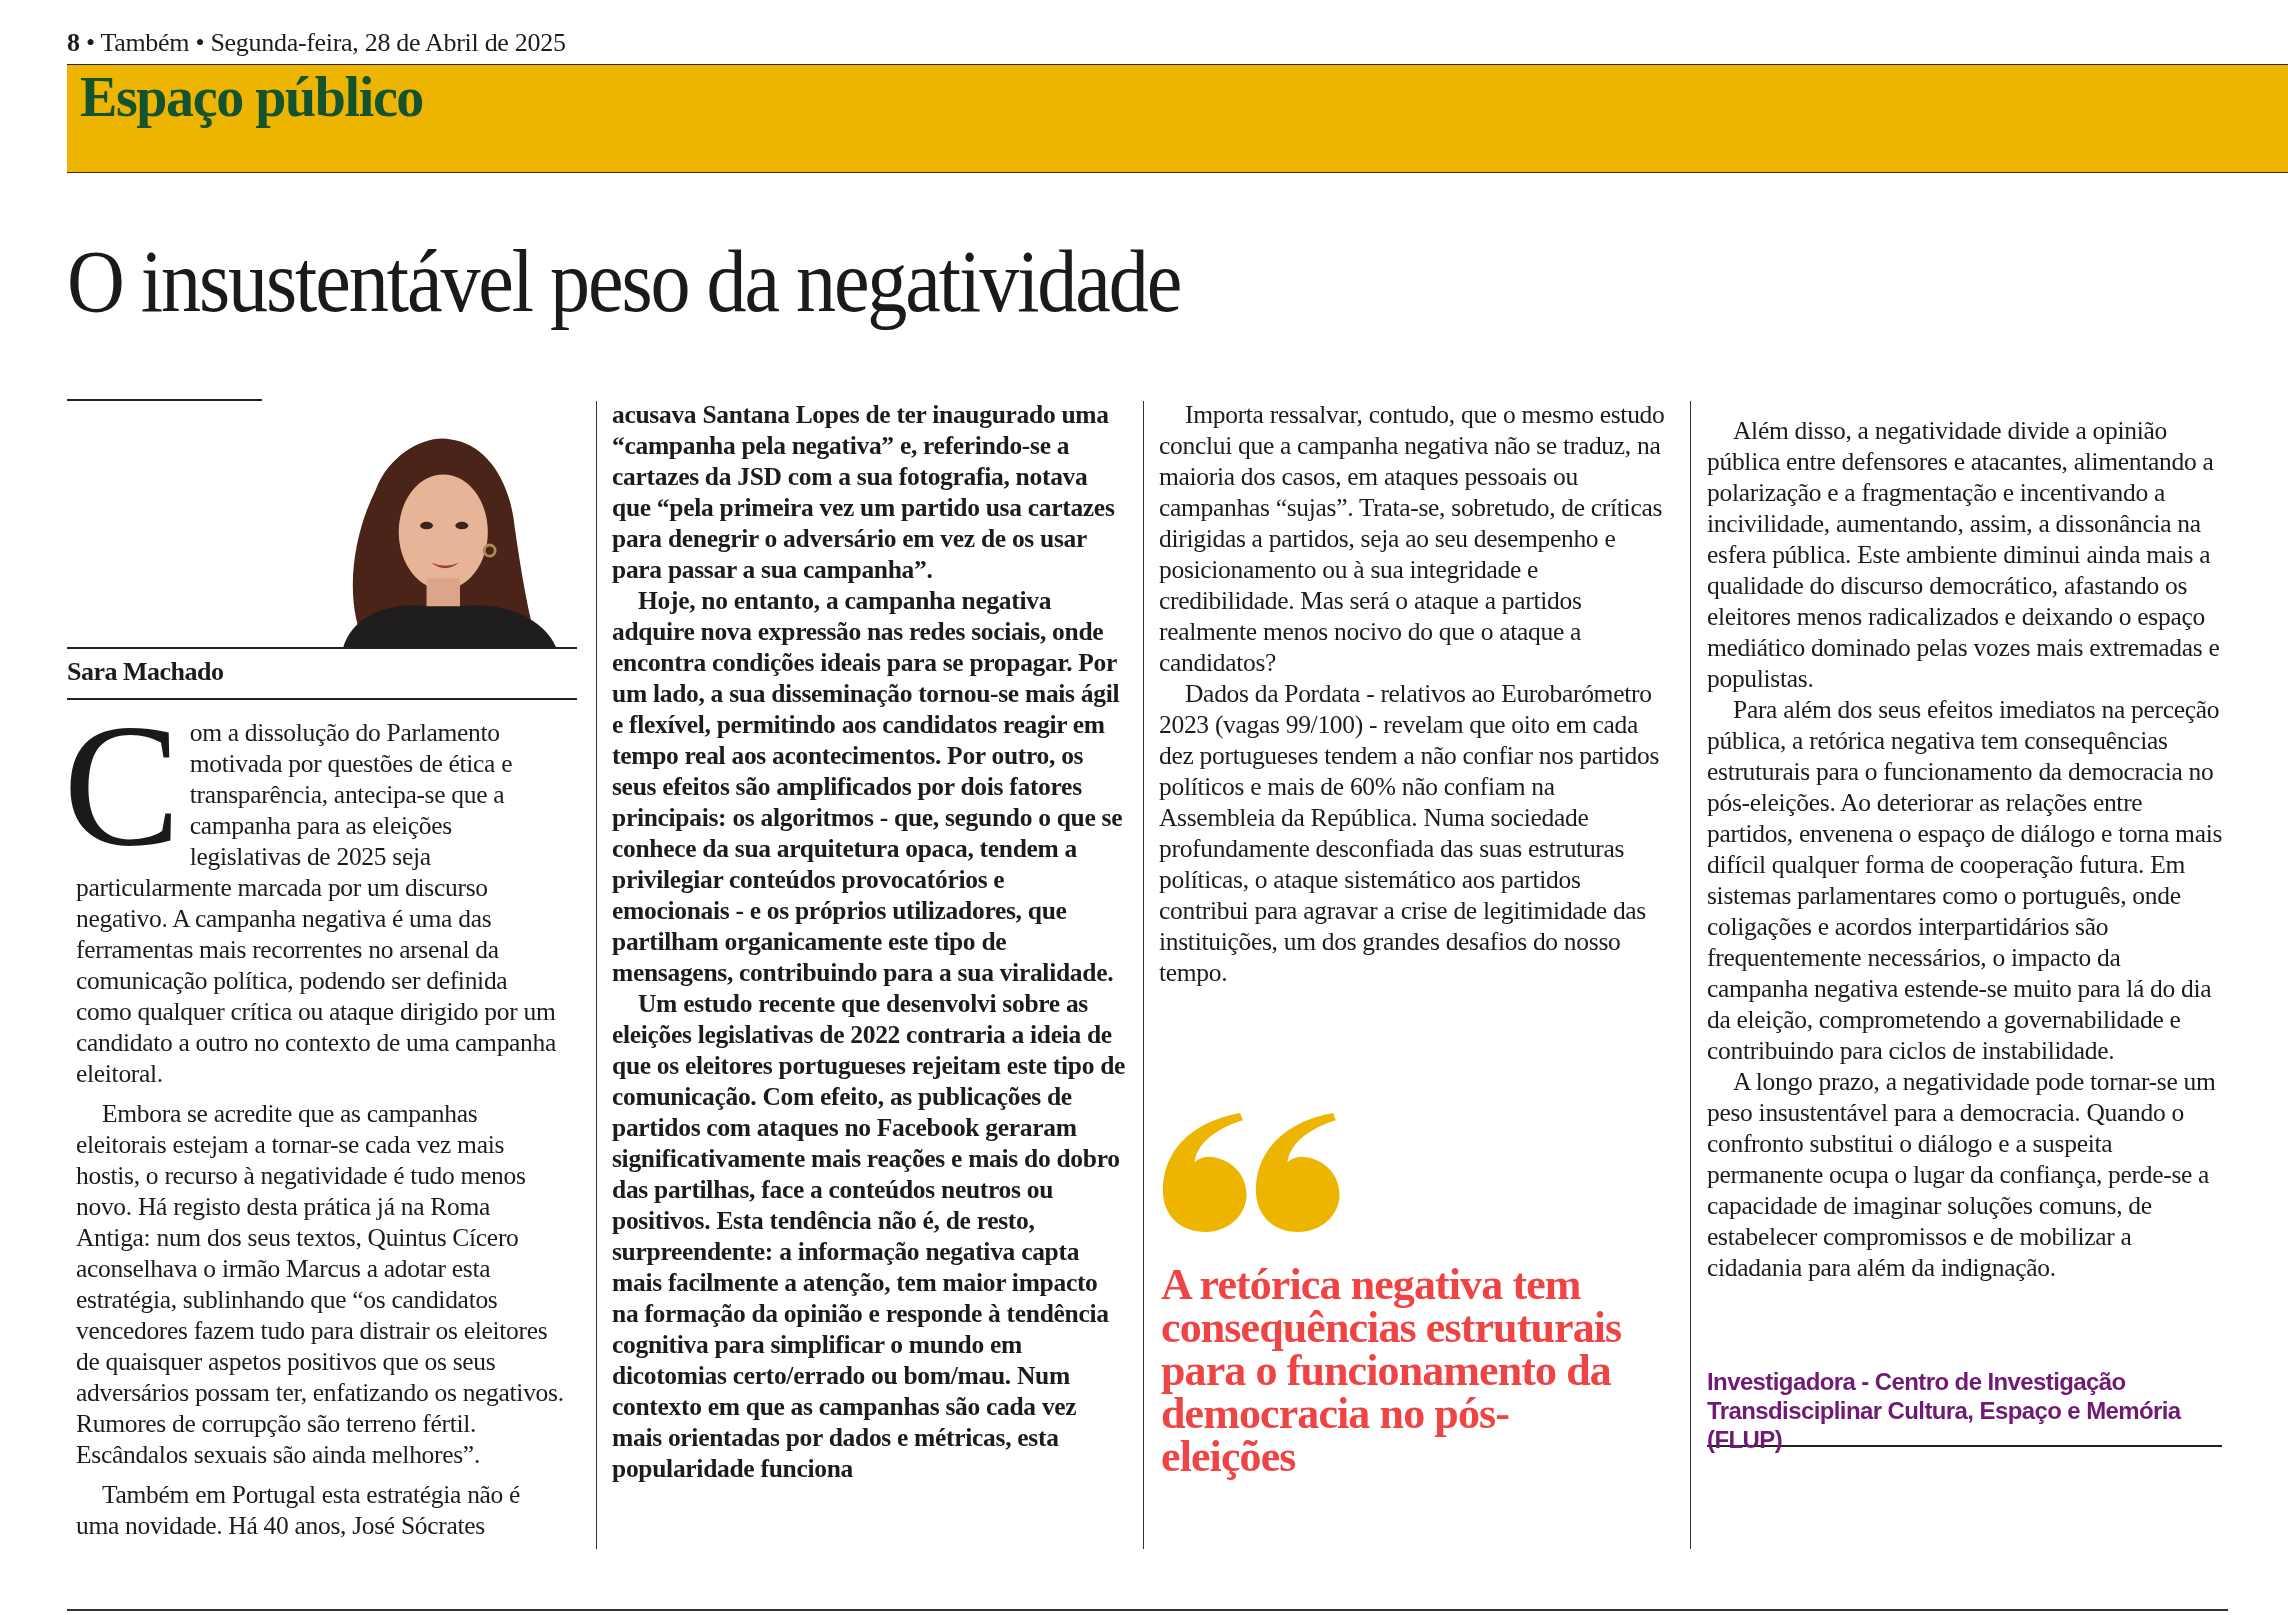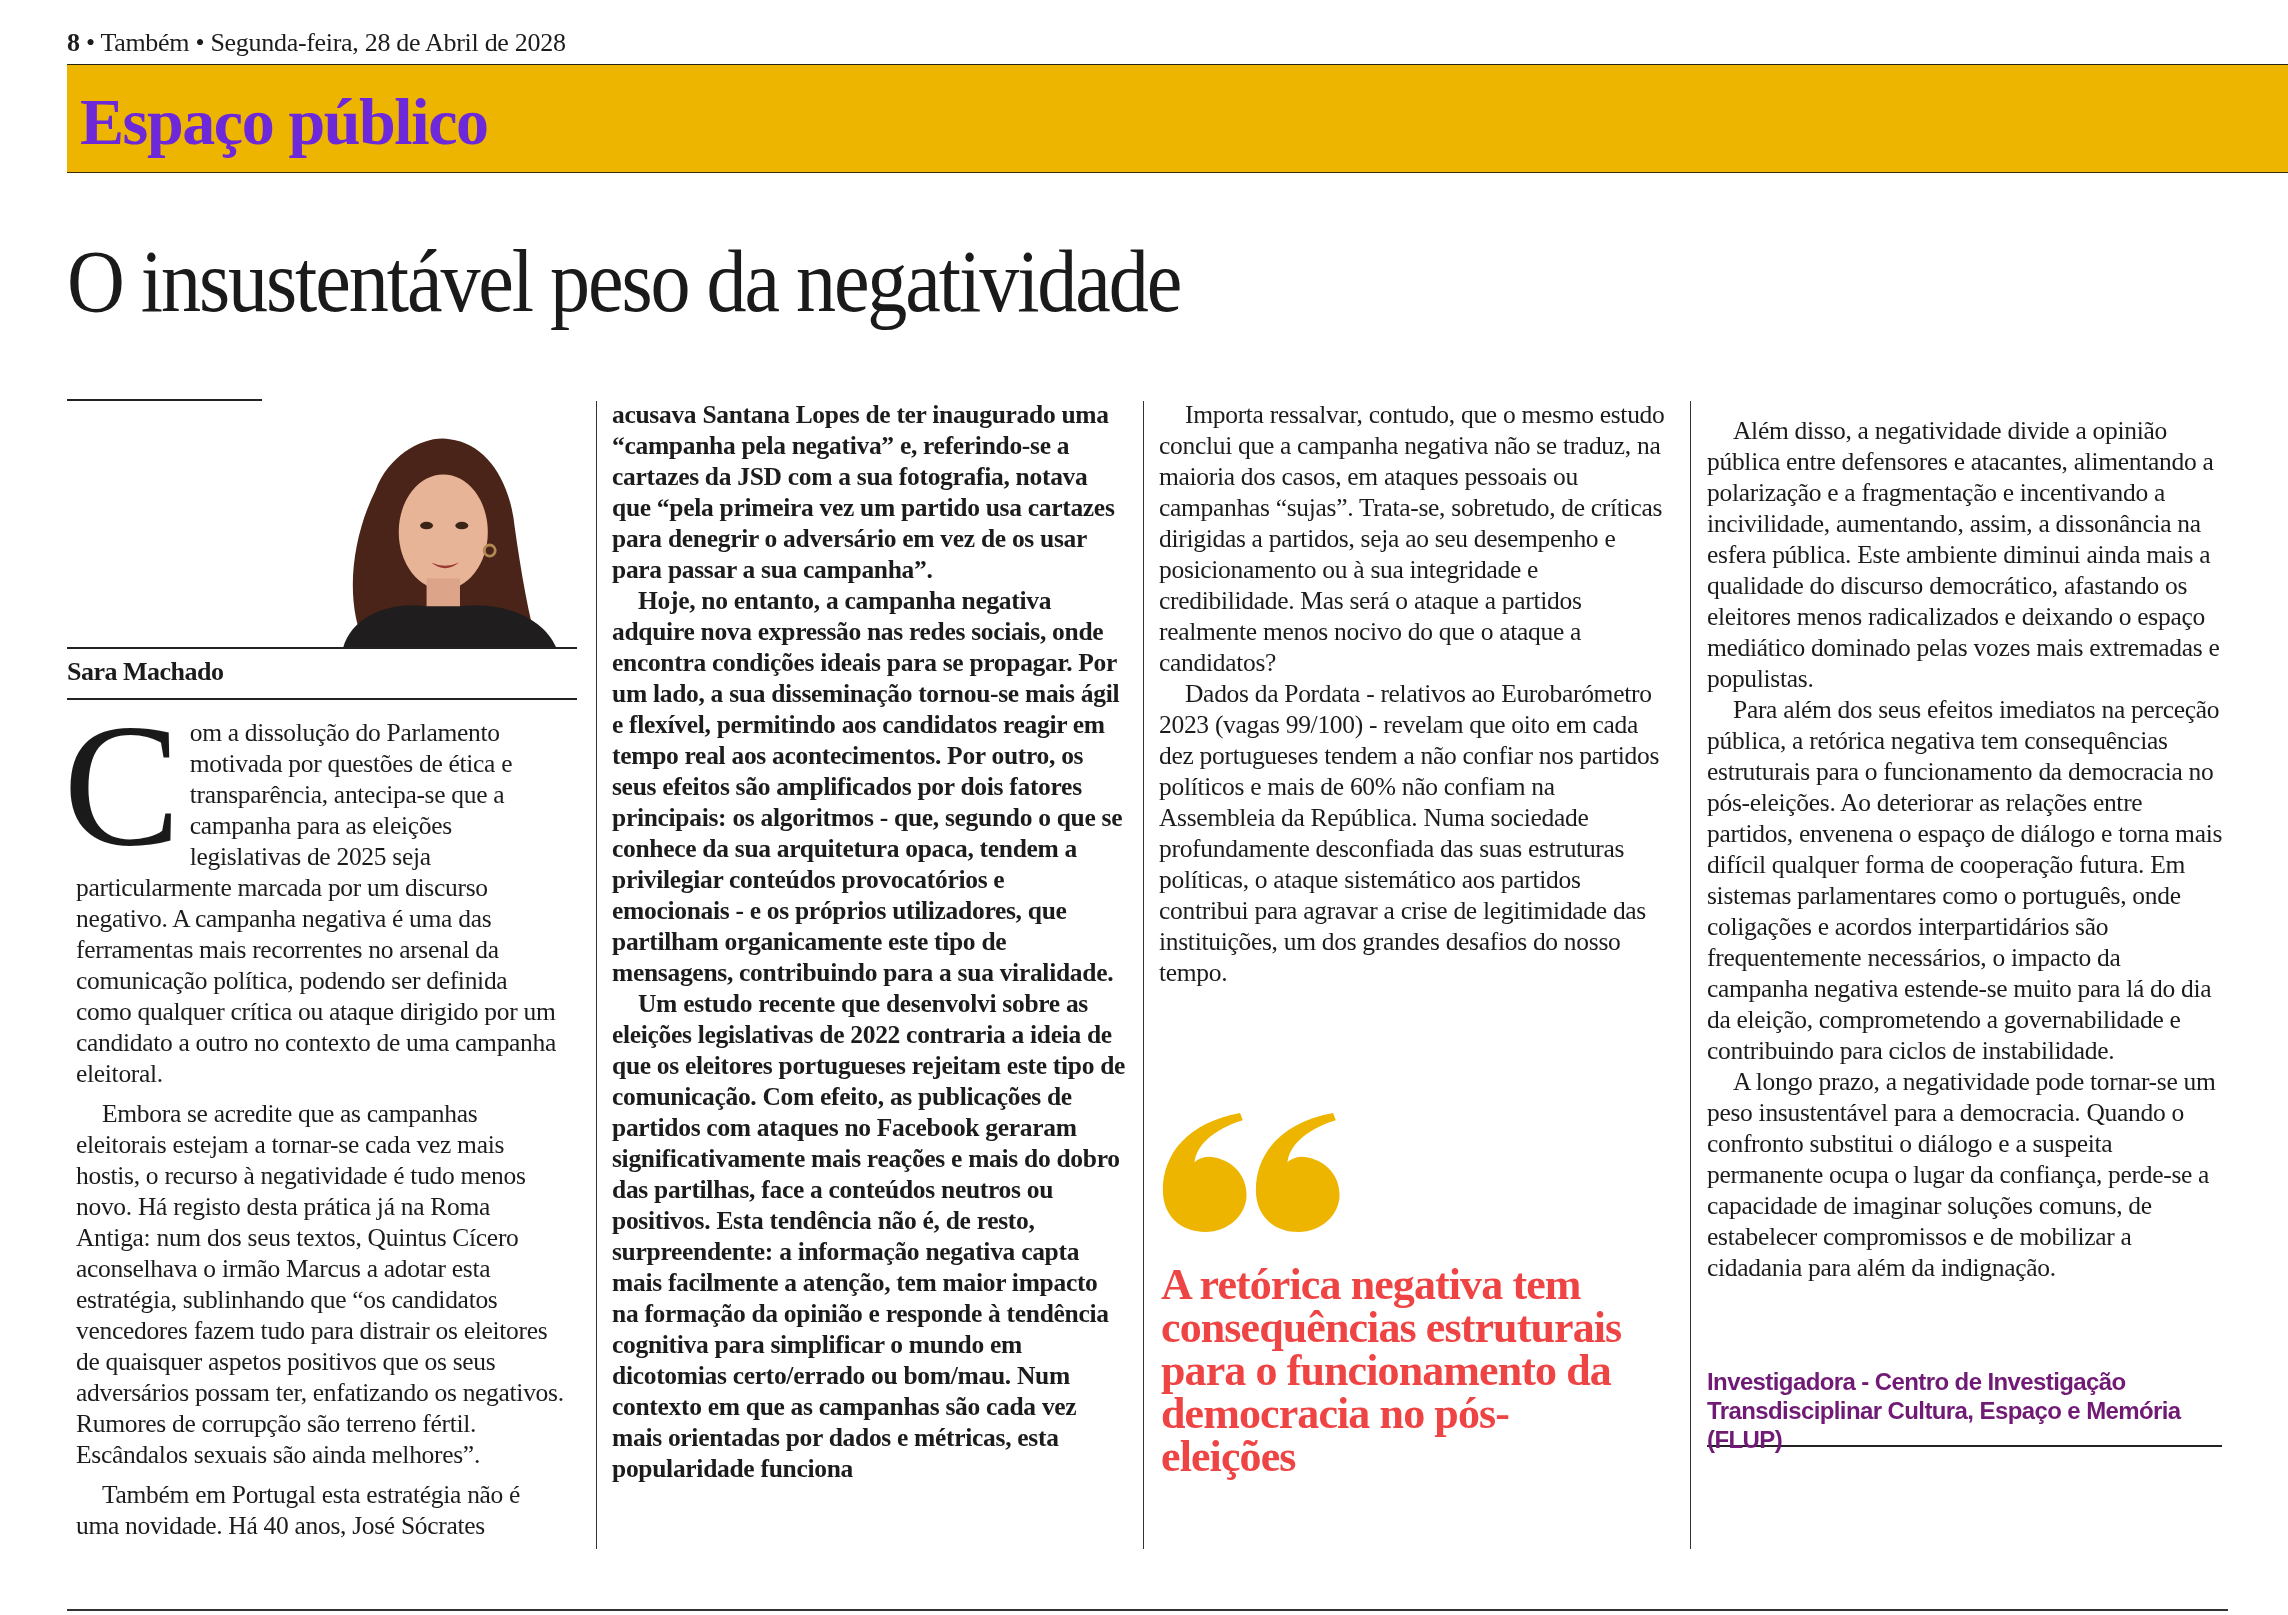--- a/index.html
+++ b/index.html
@@ -2,22 +2,22 @@
 <html style="font-size:15px"><head>
 <meta charset="utf-8">
 <style>
   html, body { margin:0; padding:0; background:#ffffff; }
   body { width:2288px; height:1616px; position:relative; overflow:hidden;
          font-family:"Liberation Serif", "DejaVu Serif", serif; color:#1c1c1c; }
   .folio { position:absolute; left:67px; top:28px; font-size:26px; letter-spacing:-0.3px; }
   .folio .num { font-weight:bold; }
   .section-band { position:absolute; left:67px; top:64px; width:2222px; height:107px;
                   border-top:1.9px solid #2a2418; border-bottom:1.9px solid #3a2a10; }
-  .section-title { position:absolute; left:13px; top:19px; font-size:66px; font-weight:bold;
-                   letter-spacing:-1.4px; color:#6d28d9; }
+  .section-title { position:absolute; left:13px; top:0; font-size:56px; font-weight:bold;
+                   letter-spacing:-1.4px; color:#14532d; }
   .headline { position:absolute; left:67px; top:230px; font-size:89px; font-weight:normal;
               letter-spacing:-2.3px; color:#1a1a1a; transform:scaleX(0.9); transform-origin:left top; white-space:nowrap; }
   .col { position:absolute; top:399px; font-size:25.5px; line-height:31px; letter-spacing:-0.3px; }
   .col p { margin:0; text-indent:26px; }
   .col p.noindent { text-indent:0; }
   .col2 { left:612px; width:515px;font-weight:bold; }
   .col3 { left:1159px; width:515px; }
   .col4 { left:1707px; width:519px;margin-top:16px; }
   .vrule { position:absolute; top:399px; width:1.4px; background:#333; }
   .short-rule { position:absolute; left:67px; top:399px; width:195px; height:1.9px; background:#222; }
@@ -31,21 +31,21 @@
   .pullquote { position:absolute; left:1161px; top:1263px; width:482px; font-size:44px; line-height:43px; font-weight:bold; letter-spacing:-0.9px; color:#ef4444; }
   .bio-rule { position:absolute; left:1707px; top:1445px; width:515px; height:1.9px; background:#222; }
   .bio { position:absolute; left:1707px; top:1367px; width:519px; font-family:"Liberation Sans", "DejaVu Sans", sans-serif;
          font-weight:bold; font-size:24px; line-height:29px; letter-spacing:-0.6px; color:#701a75; }
   .bottom-rule { position:absolute; left:67px; top:1609px; width:2161px; height:1.9px; background:#333; }
 </style>
 </head>
 <body>
 
 <div class="folio">
-  <span class="num">8</span><span> • </span><span>Também</span><span> • </span><span>Segunda-feira, 28 de Abril de 2028</span>
+  <span class="num">8</span><span> • </span><span>Também</span><span> • </span><span>Segunda-feira, 28 de Abril de 2025</span>
 </div>
 
 <div class="section-band" id="band" style="background: rgb(237, 181, 0);">
   <div class="section-title">Espaço público</div>
 </div>
 
 <h1 class="headline" style="margin:0;">O insustentável peso da negatividade</h1>
 
 <div class="short-rule"></div>
 <div class="photo">

